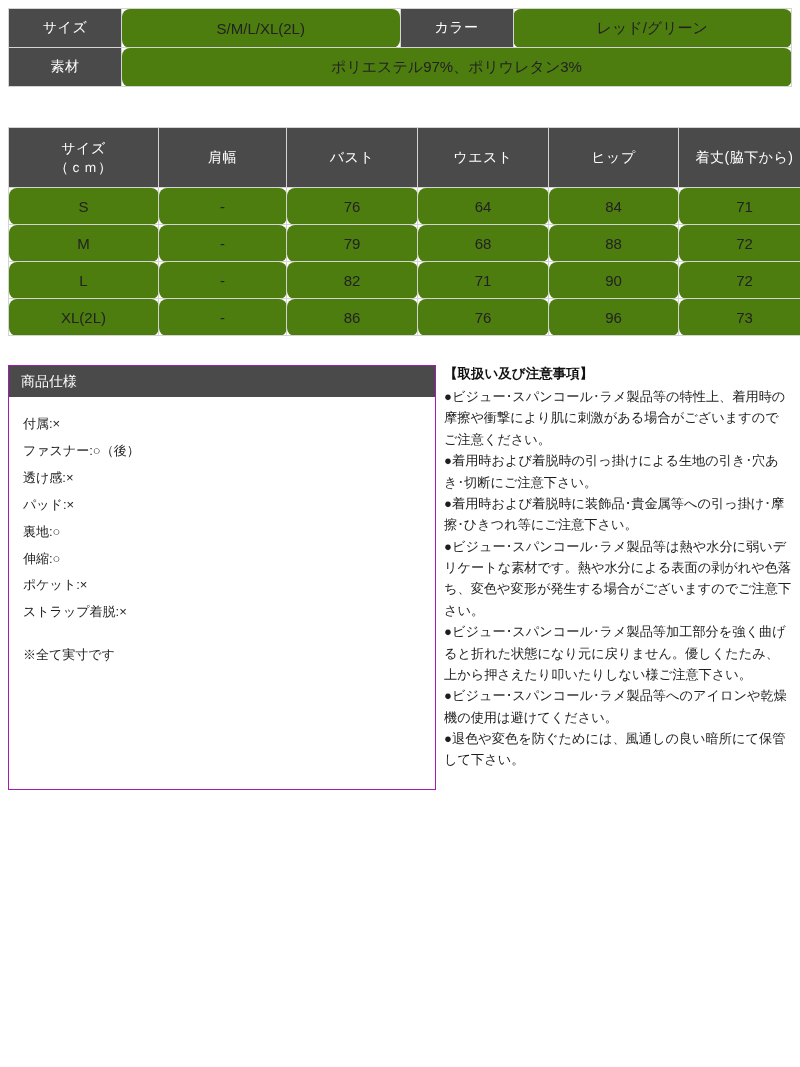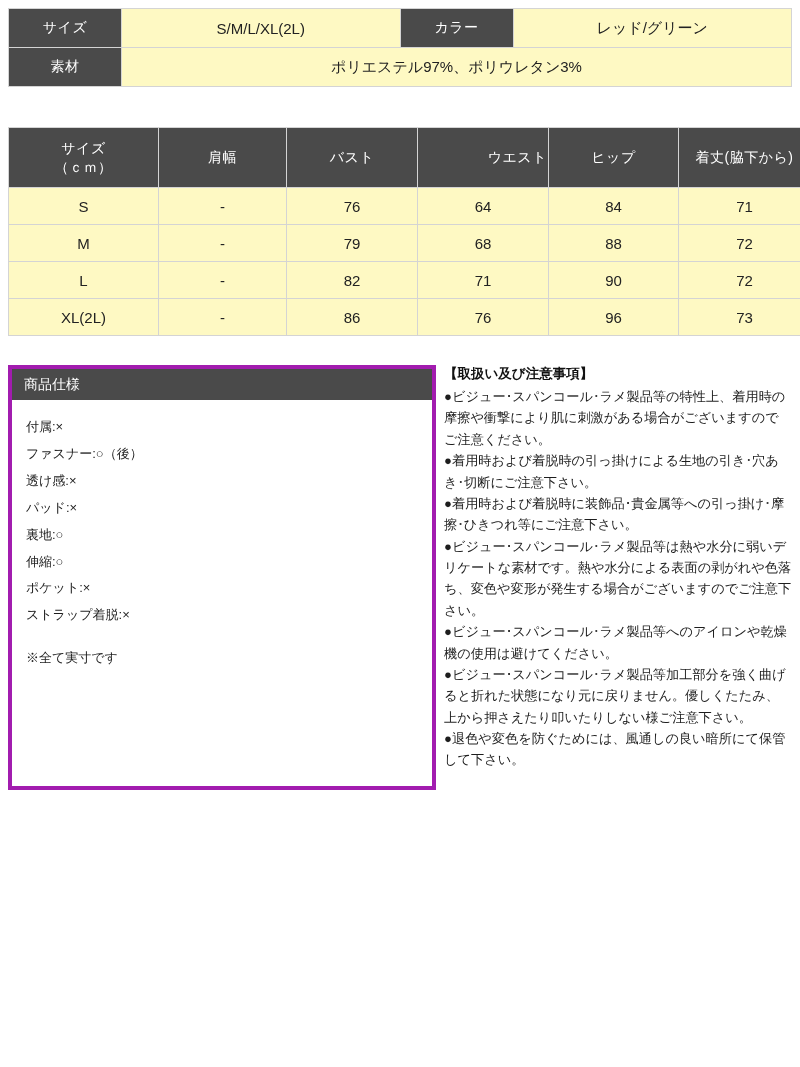--- a/index.html
+++ b/index.html
@@ -32,23 +32,24 @@
     text-align: center;
     vertical-align: middle;
   }
   .hdr-dark {
     background: #4a4a4a;
     color: #ffffff;
     font-size: 14px;
     letter-spacing: 0.5px;
   }
   .cell-light {
-    background: #fef9c3;
+    background: #4d7c0f;
     color: #222222;
     font-size: 15px;
+    border-radius: 8px;
   }
 
   
   .spec-table {
     position: absolute;
     left: 8px;
     top: 8px;
     width: 784px;
   }
   .spec-table td {
@@ -68,32 +69,32 @@
   .size-table td {
     height: 34px;
   }
   .size-table thead td {
     height: 57px;
     line-height: 1.35;
   }
   .size-table .c0 { width: 147px; }
   .size-table .c1 { width: 125px; }
   .size-table .c2 { width: 128px; }
-  .size-table .c3 { width: 128px; text-align: right; }
+  .size-table .c3 { width: 128px; }
   .size-table .c4 { width: 127px; }
   .size-table .c5 { width: 129px; }
 
   
   .panel-left {
     position: absolute;
     left: 8px;
     top: 365px;
     width: 428px;
     height: 425px;
-    border: 4px solid #a21caf;
+    border: 1px solid #a21caf;
     box-sizing: border-box;
     background: #ffffff;
   }
   .panel-left-head {
     background: #4a4a4a;
     color: #ffffff;
     font-size: 14px;
     height: 31px;
     line-height: 31px;
     padding-left: 12px;
@@ -217,19 +218,19 @@
     </div>
   </div>
 
   <div class="panel-right">
     <div class="notice-title">【取扱い及び注意事項】</div>
     <div class="notice-list">
       <p>●ビジュー･スパンコール･ラメ製品等の特性上、着用時の摩擦や衝撃により肌に刺激がある場合がございますのでご注意ください。</p>
       <p>●着用時および着脱時の引っ掛けによる生地の引き･穴あき･切断にご注意下さい。</p>
       <p>●着用時および着脱時に装飾品･貴金属等への引っ掛け･摩擦･ひきつれ等にご注意下さい。</p>
       <p>●ビジュー･スパンコール･ラメ製品等は熱や水分に弱いデリケートな素材です。熱や水分による表面の剥がれや色落ち、変色や変形が発生する場合がございますのでご注意下さい。</p>
+      <p>●ビジュー･スパンコール･ラメ製品等加工部分を強く曲げると折れた状態になり元に戻りません。優しくたたみ、上から押さえたり叩いたりしない様ご注意下さい。</p>
       <p>●ビジュー･スパンコール･ラメ製品等へのアイロンや乾燥機の使用は避けてください。</p>
-      <p>●ビジュー･スパンコール･ラメ製品等加工部分を強く曲げると折れた状態になり元に戻りません。優しくたたみ、上から押さえたり叩いたりしない様ご注意下さい。</p>
       <p>●退色や変色を防ぐためには、風通しの良い暗所にて保管して下さい。</p>
     </div>
   </div>
 
 </div>
 
 </body></html>

